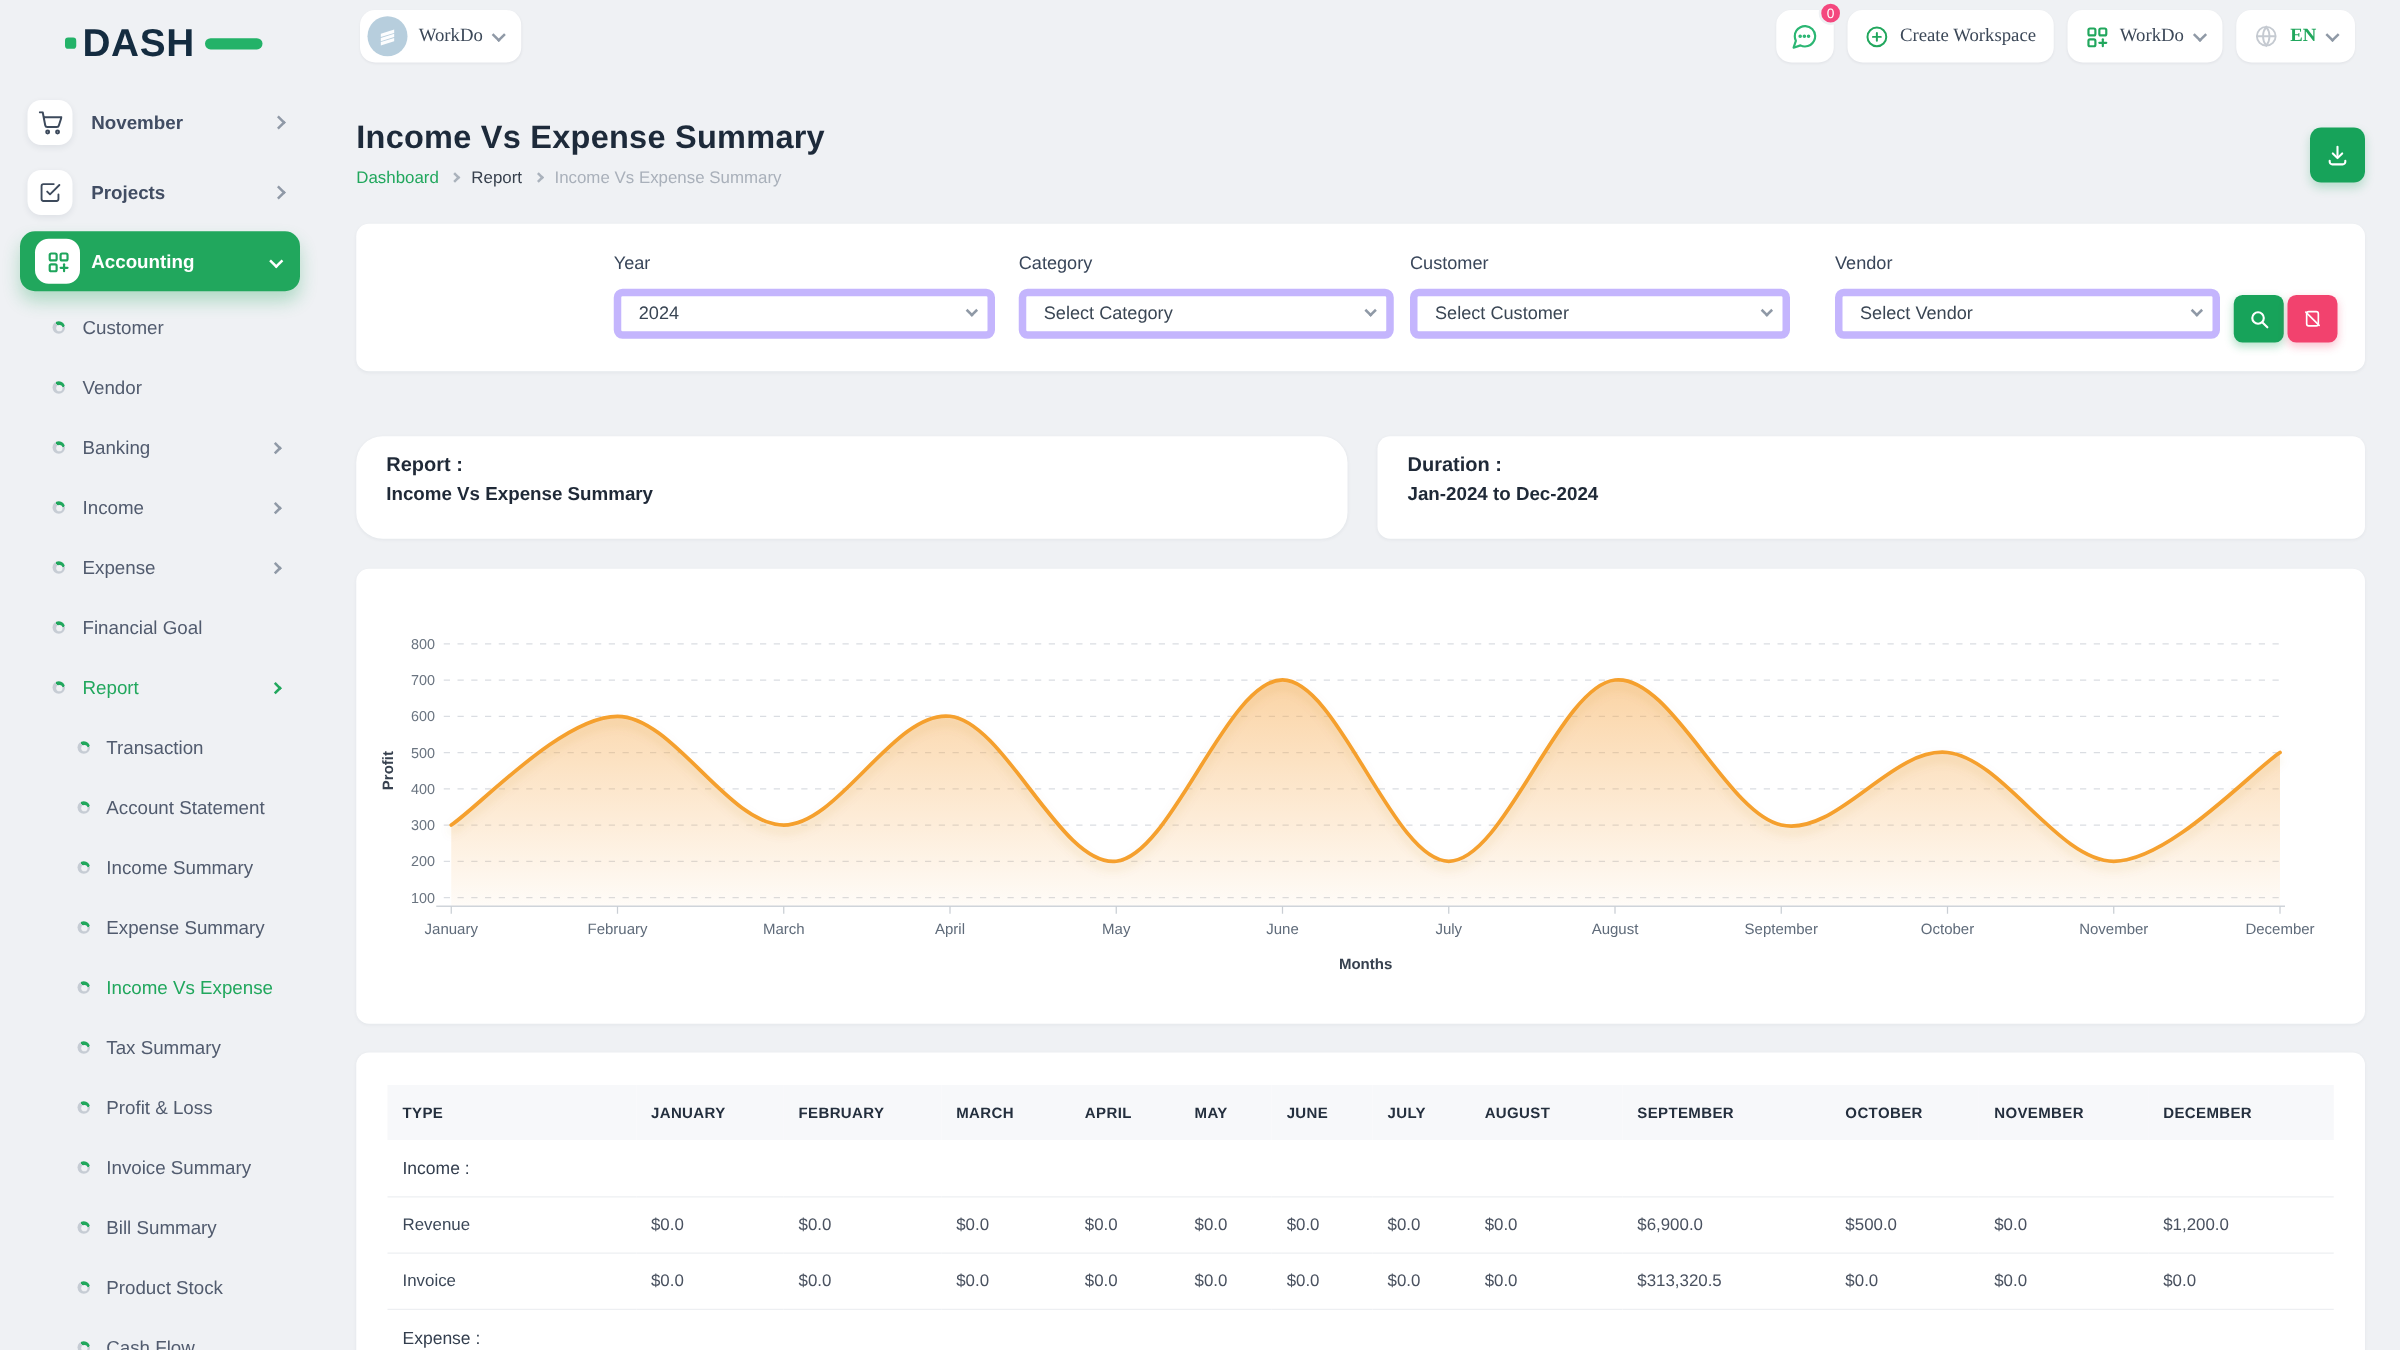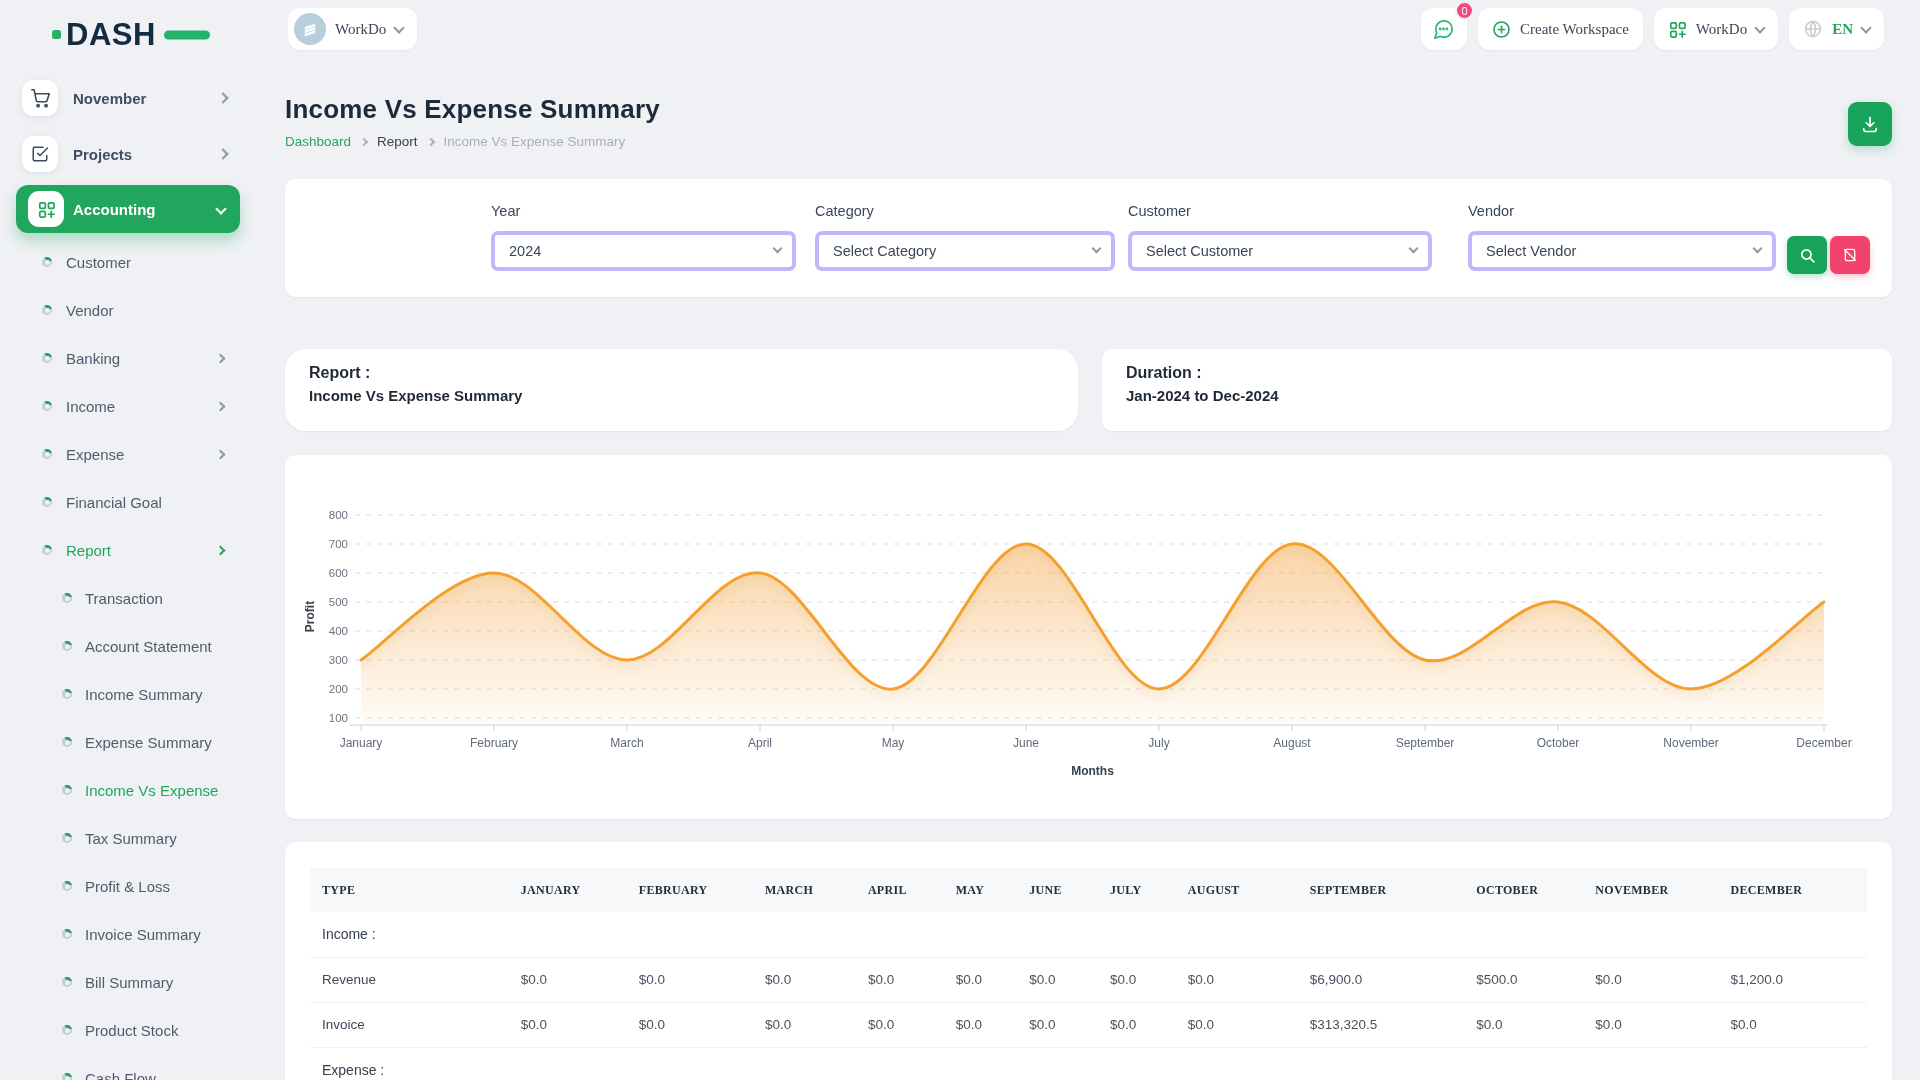--- a/index.html
+++ b/index.html
@@ -63,21 +63,21 @@
   .bc-mid { color:#37404d; cursor:pointer; }
   .bc-cur { color:#a9b0ba; }
   .dl-btn { width:44px; height:44px; background:#17a35a; border:none; border-radius:9px; margin-top:8px;
      display:flex; align-items:center; justify-content:center; cursor:pointer; box-shadow:0 4px 8px rgba(23,163,90,.25); }
 
   
   .filter-card { margin:30px 28px 0 27px; height:118px; position:relative; }
   .fgroup { position:absolute; top:24px; }
   .flabel { font-size:14.5px; color:#39465a; display:block; }
   .selwrap { position:relative; margin-top:12px; }
-  .selwrap select { appearance:none; -webkit-appearance:none; width:100%; height:40px; border:4px solid #c4b5fd;
+  .selwrap select { appearance:none; -webkit-appearance:none; width:100%; height:40px; border:6px solid #c4b5fd;
      border-radius:7px; background:#fff; padding:0 34px 0 14px; font-size:14.5px; color:#3a4654;
      font-family:inherit; cursor:pointer; }
   .selwrap .chev { position:absolute; right:15px; top:14px; width:7px; height:7px; transform:rotate(45deg); pointer-events:none; }
   .g-year { left:185px; width:305px;margin-left:21px; }
   .g-category { left:530px; width:300px; }
   .g-customer { left:843px; width:304px; }
   .g-vendor { left:1183px; width:308px; }
   .icon-btn { position:absolute; top:57px; width:40px; height:38px; border:none; border-radius:7px;
      display:flex; align-items:center; justify-content:center; cursor:pointer; }
   .search-btn { left:1502px; background:#17a35a; box-shadow:0 3px 7px rgba(23,163,90,.3); }
@@ -91,21 +91,21 @@
   .sum-value { font-size:15px; font-weight:bold; color:#1f2937; margin-top:5px; }
 
   
   .chart-card { margin:24px 28px 0 27px; height:364px; position:relative; }
   #chart-svg { position:absolute; left:15px; top:34px; }
 
   
   .table-card { margin:23px 28px 0 27px; height:430px; padding:26px 25px; }
   table { border-collapse:collapse; table-layout:fixed; width:1557px; }
   thead tr { background:#f7f8fa; height:44px; }
-  th { font-size:12px; font-weight:bold; color:#242f3e; text-align:left; padding-left:12px; letter-spacing:.3px;font-family:Liberation Serif, serif; }
+  th { font-size:12px; font-weight:bold; color:#242f3e; text-align:left; padding-left:12px; letter-spacing:.3px; }
   tbody tr { height:45px; border-bottom:1px solid #edeff2; }
   td { font-size:13.5px; color:#4a5260; padding-left:12px; }
   td.sect { font-size:14px; color:#333e4e; }
   td.tname { color:#3c4858; }
 </style>
 </head>
 <body>
 
 <aside class="sidebar">
   <div class="logo">

